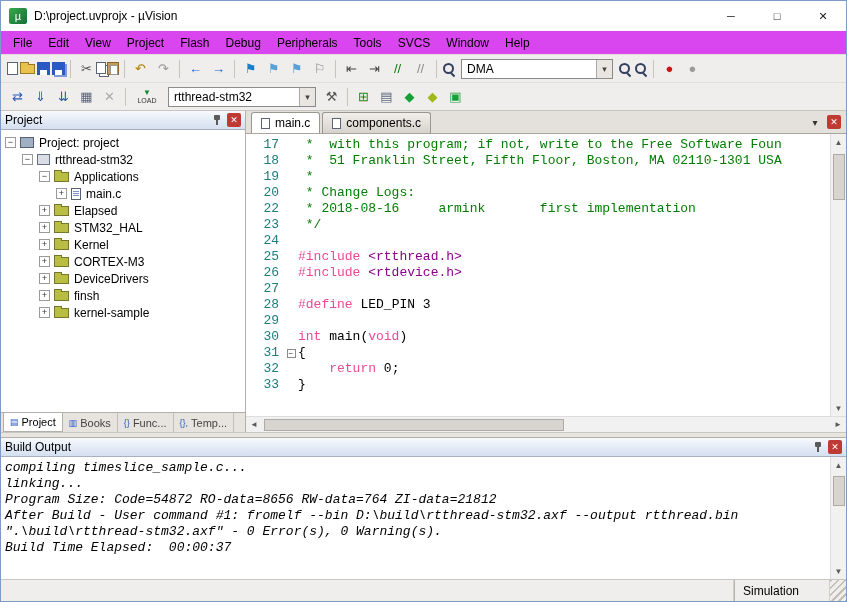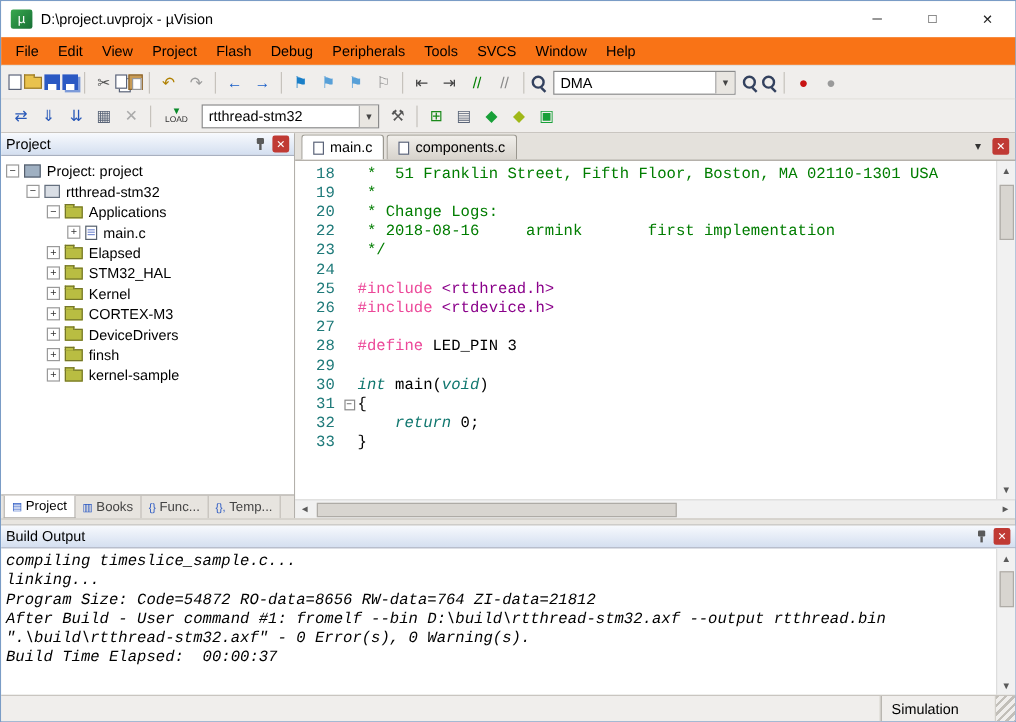--- a/index.html
+++ b/index.html
@@ -9,21 +9,21 @@
   .window { position: absolute; inset: 0; border: 1px solid #7a9cc6; display: flex; flex-direction: column; background: #f0eeec; }
 
   
   .titlebar { height: 30px; background: #fff; display: flex; align-items: center; padding-left: 8px; flex: 0 0 auto; }
   .app-icon { width: 18px; height: 16px; background: linear-gradient(135deg,#38a84e,#176f35); color: #fff; font-size: 11px; display: flex; align-items: center; justify-content: center; margin-right: 7px; border-radius: 2px; flex: 0 0 auto; }
   .title-text { flex: 1; font-size: 12px; }
   .win-controls { display: flex; height: 100%; }
   .win-btn { width: 46px; height: 100%; display: flex; align-items: center; justify-content: center; font-size: 11px; color: #222; }
 
   
-  .menubar { height: 24px; background: #f97316; display: flex; align-items: center; padding-left: 4px; border-bottom: 1px solid #e3e0db; flex: 0 0 auto; }
+  .menubar { height: 24px; background: #d946ef; display: flex; align-items: center; padding-left: 4px; border-bottom: 1px solid #e3e0db; flex: 0 0 auto; }
   .menu-item { padding: 3px 8px; }
 
   
   .toolbar { height: 28px; display: flex; align-items: center; padding: 0 5px; background: #f0eeec; flex: 0 0 auto; }
   .toolbar1 { border-bottom: 1px solid #e2dfda; }
   .toolbar2 { border-bottom: 1px solid #c9c5c0; }
   .tbi { width: 21px; height: 21px; display: inline-flex; align-items: center; justify-content: center; font-size: 13px; color: #333; margin: 0 1px; flex: 0 0 auto; }
   .tb-sep { width: 1px; height: 18px; background: #c6c2bc; margin: 0 4px; flex: 0 0 auto; }
   .tb-combo { display: inline-flex; align-items: stretch; height: 20px; background: #fff; border: 1px solid #8a8a8a; margin: 0 4px; flex: 0 0 auto; }
   .combo-text { padding: 2px 5px; font-size: 12px; flex: 1; white-space: nowrap; overflow: hidden; }
@@ -84,21 +84,21 @@
   .tr-btn { width: 14px; height: 14px; display: inline-flex; align-items: center; justify-content: center; font-size: 10px; color: #333; }
   .tr-close { background: #c03a34; color: #fff; font-size: 9px; border-radius: 2px; }
   .code-wrap { flex: 1; display: flex; min-height: 0; background: #fff; }
   .code-lines { flex: 1; overflow: hidden; font-family: "Liberation Mono", monospace; font-size: 13px; line-height: 16px; padding-top: 3px; }
   .code-line { display: flex; height: 16px; white-space: pre; }
   .line-num { width: 38px; text-align: right; color: #1f7a7a; padding-right: 5px; flex: 0 0 auto; }
   .fold-col { width: 14px; display: inline-flex; align-items: center; justify-content: center; flex: 0 0 auto; }
   .fold-box { width: 9px; height: 9px; border: 1px solid #8a8a8a; font-size: 8px; line-height: 7px; text-align: center; color: #333; background: #fff; }
   .line-text { flex: 1; overflow: hidden; }
   .c-com { color: #007d00; }
-  .c-kw { color: #0f766e; font-style: italic; }
+  .c-kw { color: #ec4899; }
   .c-pp { color: #ec4899; }
   .c-str { color: #8a008a; }
   .c-pl { color: #000; }
 
   
   .vscroll { width: 16px; background: #f1f1f1; border-left: 1px solid #ddd; display: flex; flex-direction: column; align-items: center; flex: 0 0 auto; }
   .hscroll { height: 16px; background: #f1f1f1; border-top: 1px solid #ddd; display: flex; align-items: center; flex: 0 0 auto; }
   .sb-btn { width: 16px; height: 16px; display: inline-flex; align-items: center; justify-content: center; font-size: 8px; color: #5a5a5a; flex: 0 0 auto; }
   .sb-thumb-v { width: 12px; background: #d8d5d0; border: 1px solid #aeaba6; flex: 0 0 auto; }
   .sb-thumb-h { height: 12px; background: #d8d5d0; border: 1px solid #aeaba6; flex: 0 0 auto; }
@@ -306,20 +306,21 @@
               <span>components.c</span>
             </span>
           </div>
         <div class="tab-right">
           <span class="tr-btn">▾</span>
           <span class="tr-btn tr-close">✕</span>
         </div>
       </div>
       <div class="code-wrap">
         <div class="code-lines">
+            <div class="code-line"><span class="line-num">17</span><span class="fold-col"></span><span class="line-text"><span class="c-com"> *  with this program; if not, write to the Free Software Foun</span></span></div>
             <div class="code-line"><span class="line-num">18</span><span class="fold-col"></span><span class="line-text"><span class="c-com"> *  51 Franklin Street, Fifth Floor, Boston, MA 02110-1301 USA</span></span></div>
             <div class="code-line"><span class="line-num">19</span><span class="fold-col"></span><span class="line-text"><span class="c-com"> *</span></span></div>
             <div class="code-line"><span class="line-num">20</span><span class="fold-col"></span><span class="line-text"><span class="c-com"> * Change Logs:</span></span></div>
             <div class="code-line"><span class="line-num">22</span><span class="fold-col"></span><span class="line-text"><span class="c-com"> * 2018-08-16     armink       first implementation</span></span></div>
             <div class="code-line"><span class="line-num">23</span><span class="fold-col"></span><span class="line-text"><span class="c-com"> */</span></span></div>
             <div class="code-line"><span class="line-num">24</span><span class="fold-col"></span><span class="line-text"></span></div>
             <div class="code-line"><span class="line-num">25</span><span class="fold-col"></span><span class="line-text"><span class="c-pp">#include </span><span class="c-str">&lt;rtthread.h&gt;</span></span></div>
             <div class="code-line"><span class="line-num">26</span><span class="fold-col"></span><span class="line-text"><span class="c-pp">#include </span><span class="c-str">&lt;rtdevice.h&gt;</span></span></div>
             <div class="code-line"><span class="line-num">27</span><span class="fold-col"></span><span class="line-text"></span></div>
             <div class="code-line"><span class="line-num">28</span><span class="fold-col"></span><span class="line-text"><span class="c-pp">#define </span><span class="c-pl">LED_PIN 3</span></span></div>

